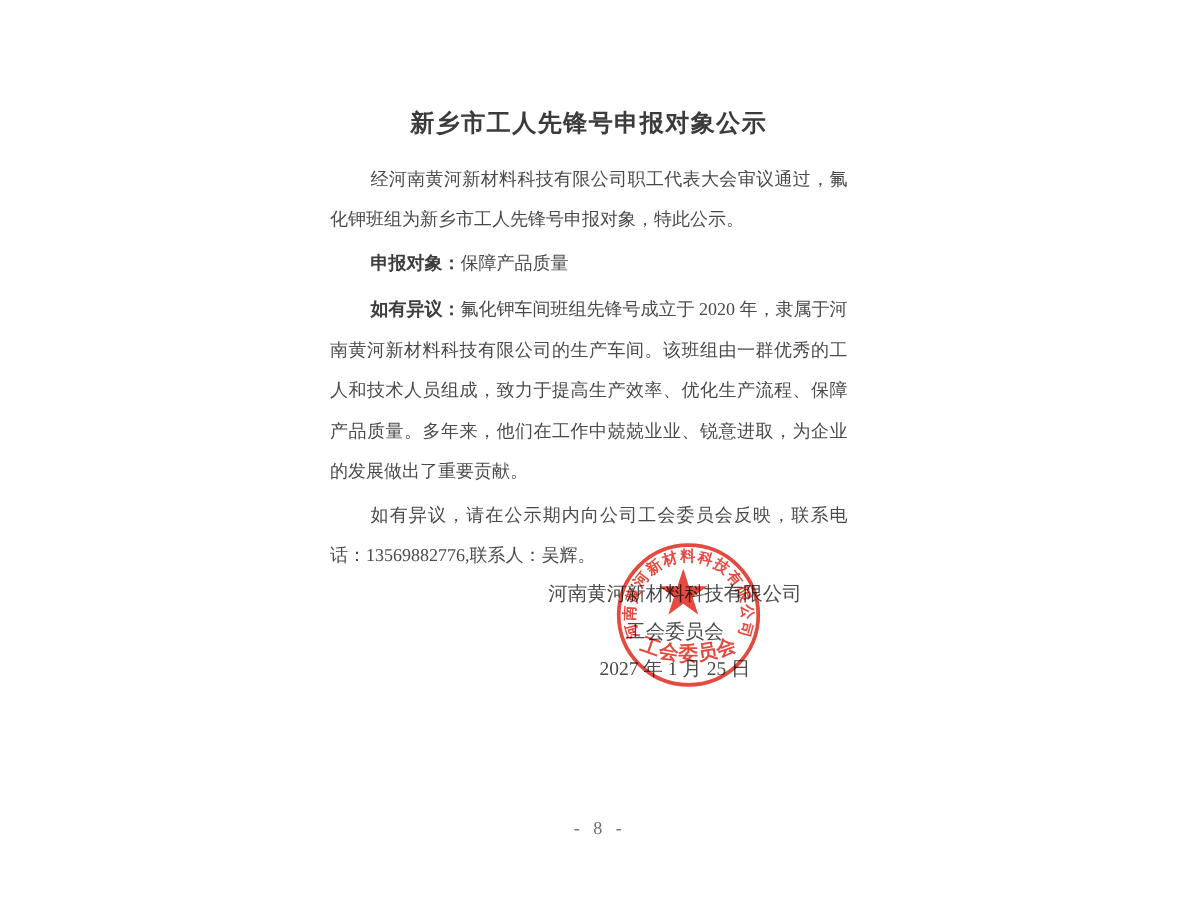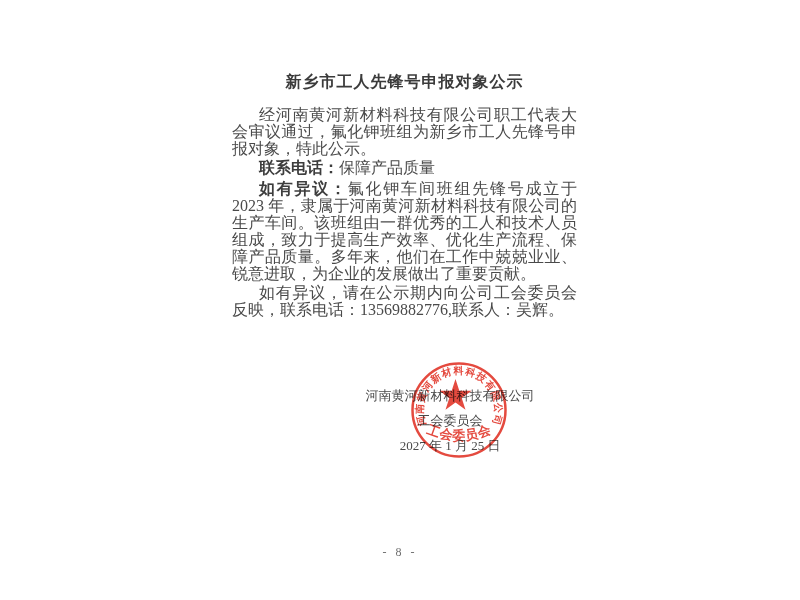--- a/index.html
+++ b/index.html
@@ -9,36 +9,36 @@
     font-family:"Liberation Serif", serif;
     overflow:hidden;
   }
   .page{
     position:relative;
     width:800px;height:600px;
     background:#ffffff;
   }
   .doc{
     position:absolute;
-    left:232px; top:72px; width:345px;
+    left:220px; top:72px; width:345px;
     color:#4a4a4a;
   }
   .doc-title{
     margin:0 0 13px 0;
     font-family:"Liberation Sans", sans-serif;
     font-weight:bold;
     font-size:16px;
     letter-spacing:1px;
     text-align:center;
     color:#3b3b3b;
   }
   .para{
     margin:0;
-    font-size:16px;
-    line-height:17px;
+    font-size:12px;
+    line-height:27px;
     text-align:justify;
     color:#4a4a4a;
   }
   .indent{ text-indent:27px; }
   .para + .para{ margin-top:2px; }
   .para.brief{ margin-top:4px; }
   .field-label{
     font-weight:bold;
     color:#3d3d3d;
   }
@@ -75,25 +75,25 @@
 <body>
 
 <div class="page">
 
   <div class="doc">
     <h1 class="doc-title">新乡市工人先锋号申报对象公示</h1>
 
     <p class="para indent">经河南黄河新材料科技有限公司职工代表大会审议通过，氟化钾班组为新乡市工人先锋号申报对象，特此公示。</p>
 
     <p class="para indent">
-      <span class="field-label">联系电话：</span><span>保障产品质量</span>
+      <span class="field-label">申报对象：</span><span>保障产品质量</span>
     </p>
 
     <p class="para indent brief">
-      <span class="field-label">如有异议：</span><span>氟化钾车间班组先锋号成立于 2023 年，隶属于河南黄河新材料科技有限公司的生产车间。该班组由一群优秀的工人和技术人员组成，致力于提高生产效率、优化生产流程、保障产品质量。多年来，他们在工作中兢兢业业、锐意进取，为企业的发展做出了重要贡献。</span>
+      <span class="field-label">如有异议：</span><span>氟化钾车间班组先锋号成立于 2020 年，隶属于河南黄河新材料科技有限公司的生产车间。该班组由一群优秀的工人和技术人员组成，致力于提高生产效率、优化生产流程、保障产品质量。多年来，他们在工作中兢兢业业、锐意进取，为企业的发展做出了重要贡献。</span>
     </p>
 
 
     <p class="para indent">如有异议，请在公示期内向公司工会委员会反映，联系电话：13569882776,联系人：吴辉。</p>
   </div>
 
   <div class="signature">
     <p class="sig-line">河南黄河新材料科技有限公司</p>
     <p class="sig-line">工会委员会</p>
     <p class="sig-line">2027 年 1 月 25 日</p>

